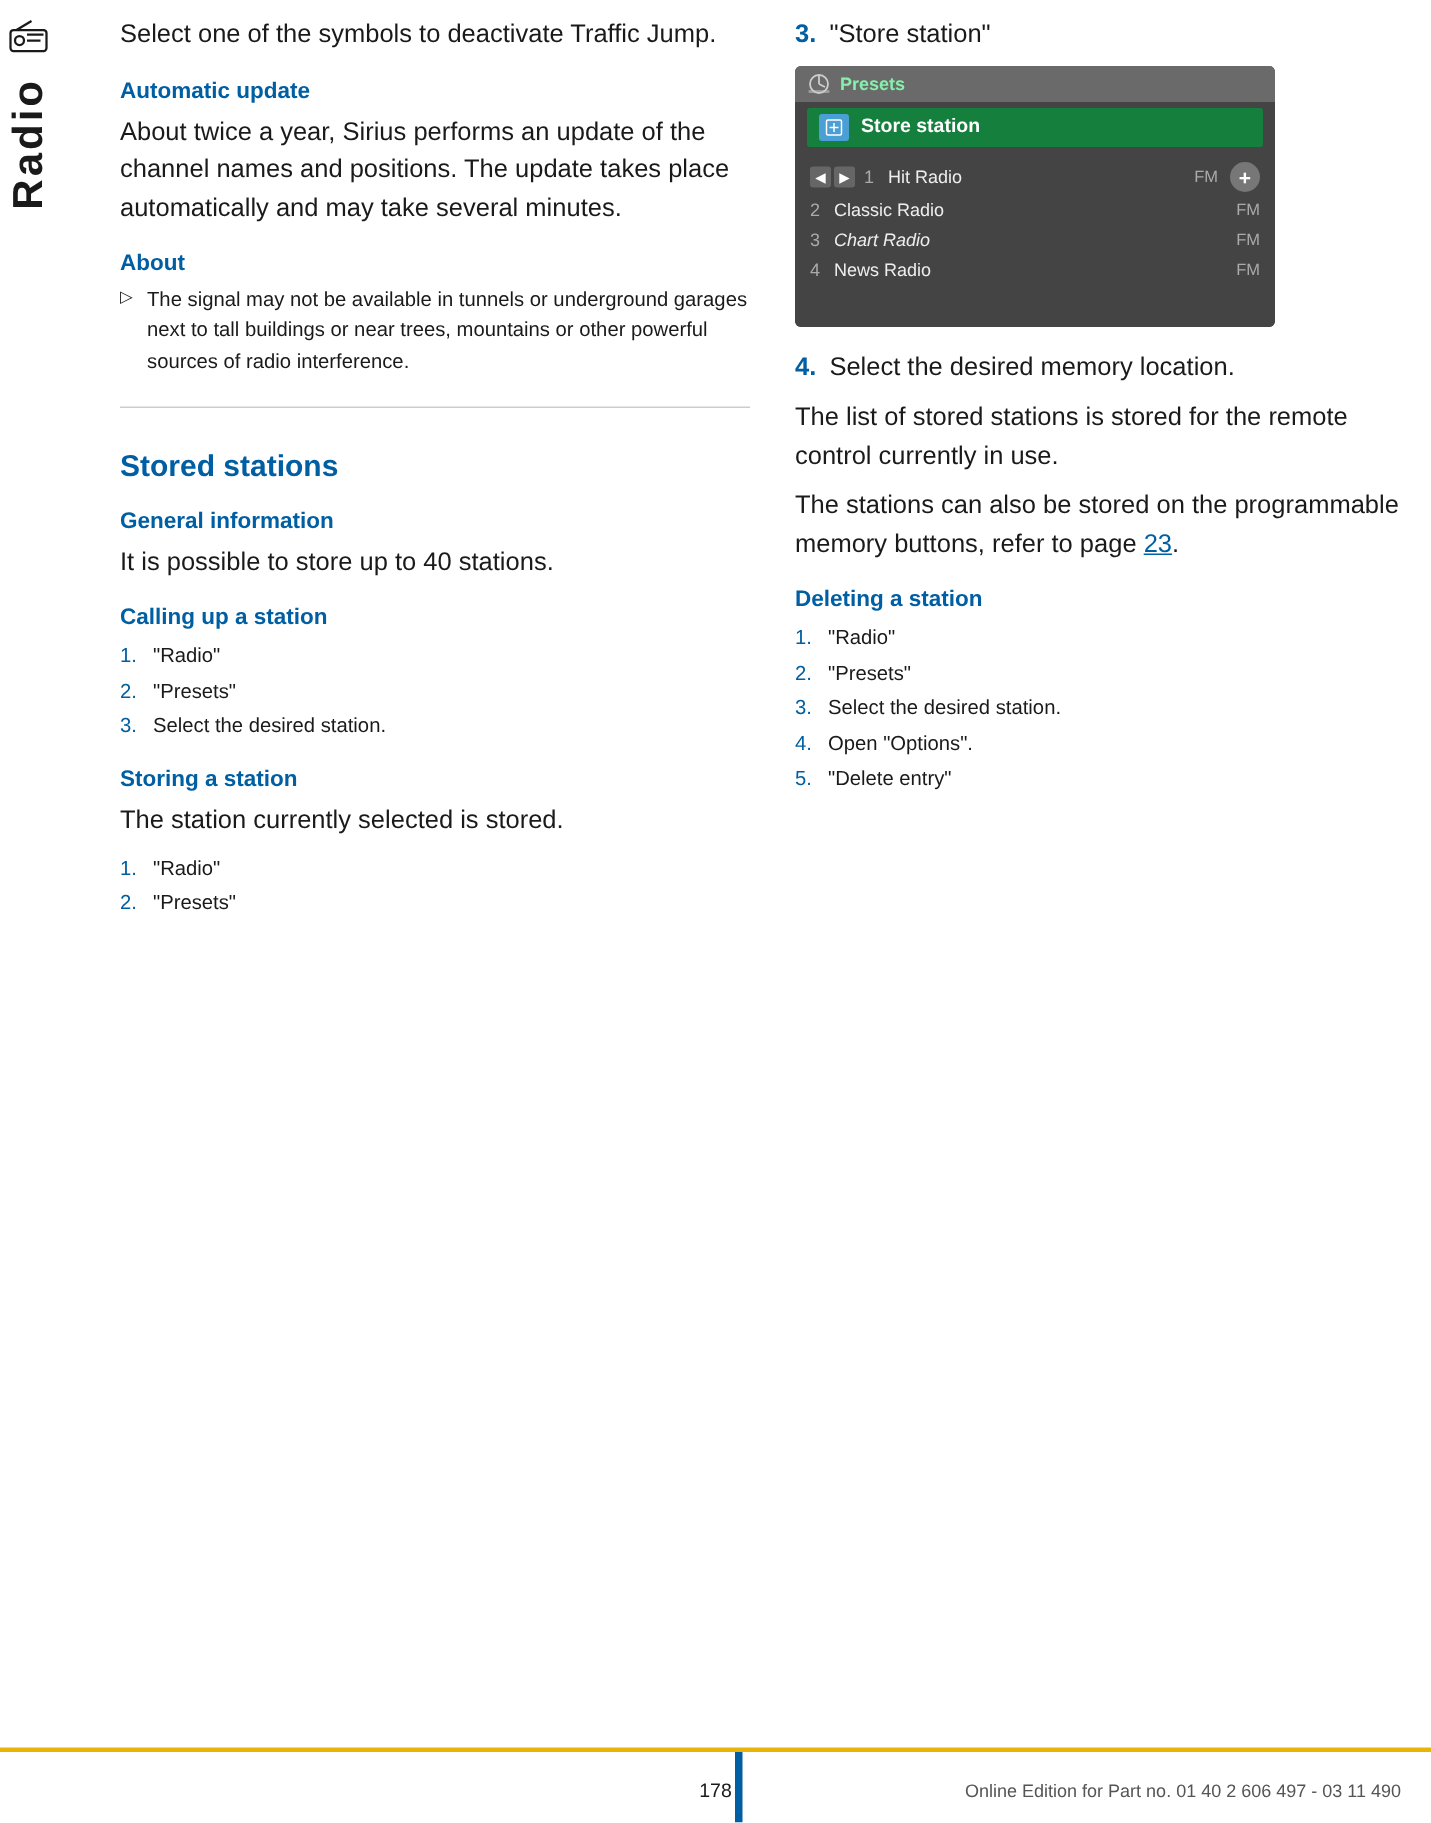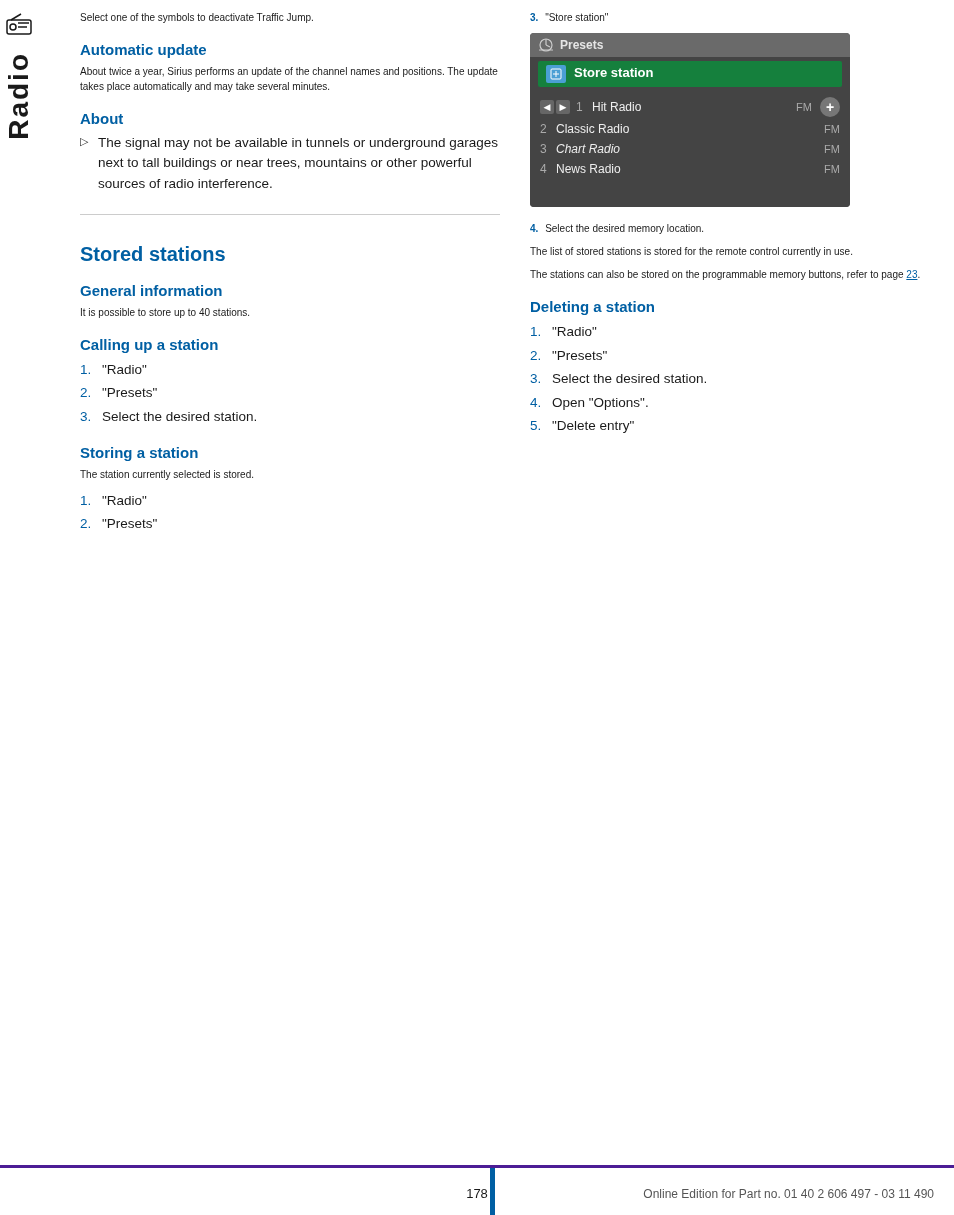--- a/index.html
+++ b/index.html
@@ -83,21 +83,21 @@
 
     .section-heading-large {
       color: #005fa3;
       font-size: 20px;
       font-weight: bold;
       margin-bottom: 10px;
       margin-top: 28px;
     }
 
     .body-text {
-      font-size: 10px;
+      font-size: 17px;
       line-height: 1.5;
       color: #1a1a1a;
       margin-bottom: 8px;
     }
 
     
     .notes-list {
       list-style: none;
       padding: 0;
       margin: 0;
@@ -157,21 +157,21 @@
 
     .ui-titlebar {
       background: #6a6a6a;
       padding: 4px 8px;
       display: flex;
       align-items: center;
       gap: 6px;
     }
 
     .ui-titlebar-text {
-      color: #e5e5e5;
+      color: #86efac;
       font-size: 12px;
       font-weight: bold;
       text-align: center;
     }
 
     .ui-list {
       background: #444;
       padding: 4px 0;
     }
 
@@ -205,21 +205,21 @@
 
     
     .footer {
       position: absolute;
       bottom: 0;
       left: 0;
       right: 0;
       height: 50px;
       display: flex;
       align-items: center;
-      border-top: 3px solid #4c1d95;
+      border-top: 3px solid #eab308;
     }
 
     .footer-page-num {
       position: absolute;
       left: 50%;
       transform: translateX(-50%);
       font-size: 13px;
       color: #1a1a1a;
       bottom: 14px;
     }

